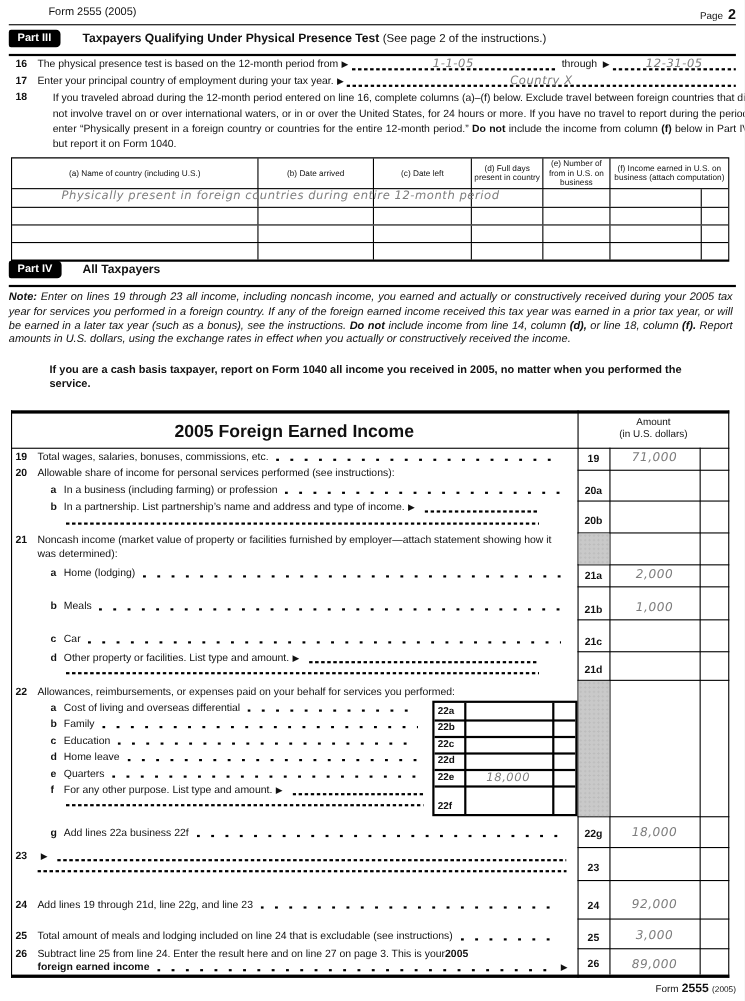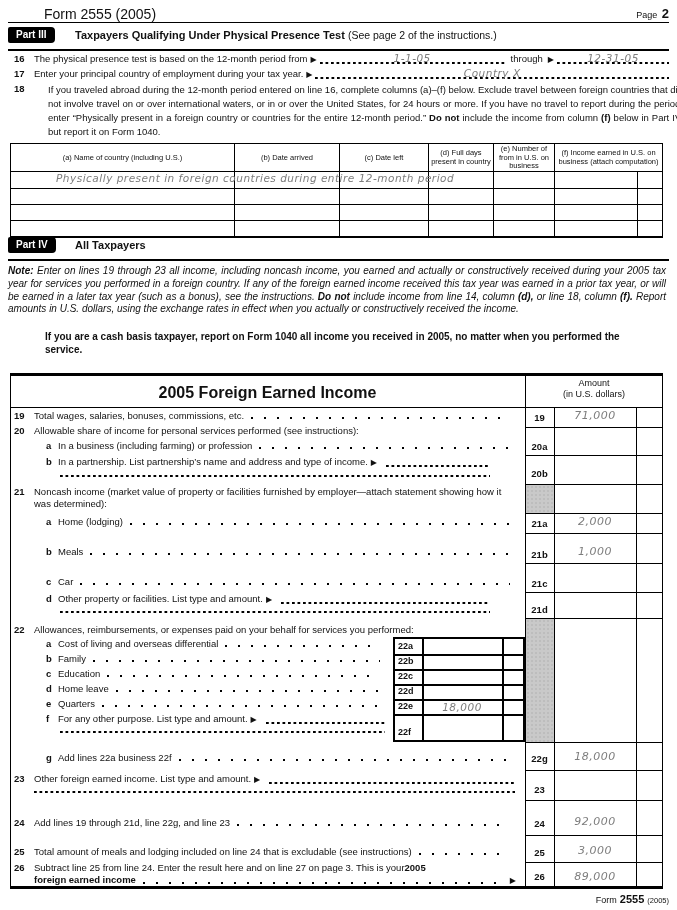--- a/index.html
+++ b/index.html
@@ -49,21 +49,21 @@
   .t22 .vl{position:absolute;background:#000;width:1.5px;top:0;bottom:0;}
   .t22 .hl{position:absolute;background:#000;height:1.5px;left:0;right:0;}
   .t22 .lbl{position:absolute;left:3px;font-weight:700;font-size:9px;}
   .para{position:absolute;text-align:justify;}
 </style>
 </head>
 <body>
 
 <div id="page">
 
-  <div class="abs" style="left:8px;top:6px;font-size:14px;padding-left:36px;">Form 2555 (2005)</div>
+  <div class="abs" style="left:8px;top:6px;font-size:10px;padding-left:36px;">Form 2555 (2005)</div>
   <div class="abs" style="right:8px;top:4px;">
     <span style="font-size:9px;">Page</span>
     <span class="b" style="font-size:13px;">2</span>
   </div>
   <div class="hline" style="left:8px;top:22px;width:661px;"></div>
 
   <div class="badge" style="left:8px;top:27px;">Part III</div>
   <div class="abs" style="left:75px;top:29px;font-size:11px;">
     <span class="b">Taxpayers Qualifying Under Physical Presence Test</span>
     <span style="font-size:10.5px;">(See page 2 of the instructions.)</span>
@@ -295,21 +295,20 @@
       <span class="df"></span>
     </div>
     <div class="cl" style="left:50px;top:358px;width:325px;"></div>
     <div class="r" style="left:36px;top:379px;width:469px;">
       <span class="l">g</span>
       <span>Add lines 22a business 22f</span>
       <span class="dl"></span>
     </div>
     <div class="r" style="left:4px;top:400px;width:501px;">
       <span class="n">23</span>
-      <span>Other foreign earned income. List type and amount.</span>
       <span class="arrow">▶</span>
       <span class="df"></span>
     </div>
     <div class="cl" style="left:24px;top:418px;width:481px;"></div>
     <div class="r" style="left:4px;top:444px;width:501px;">
       <span class="n">24</span>
       <span>Add lines 19 through 21d, line 22g, and line 23</span>
       <span class="dl"></span>
     </div>
     <div class="r" style="left:4px;top:473px;width:501px;">

